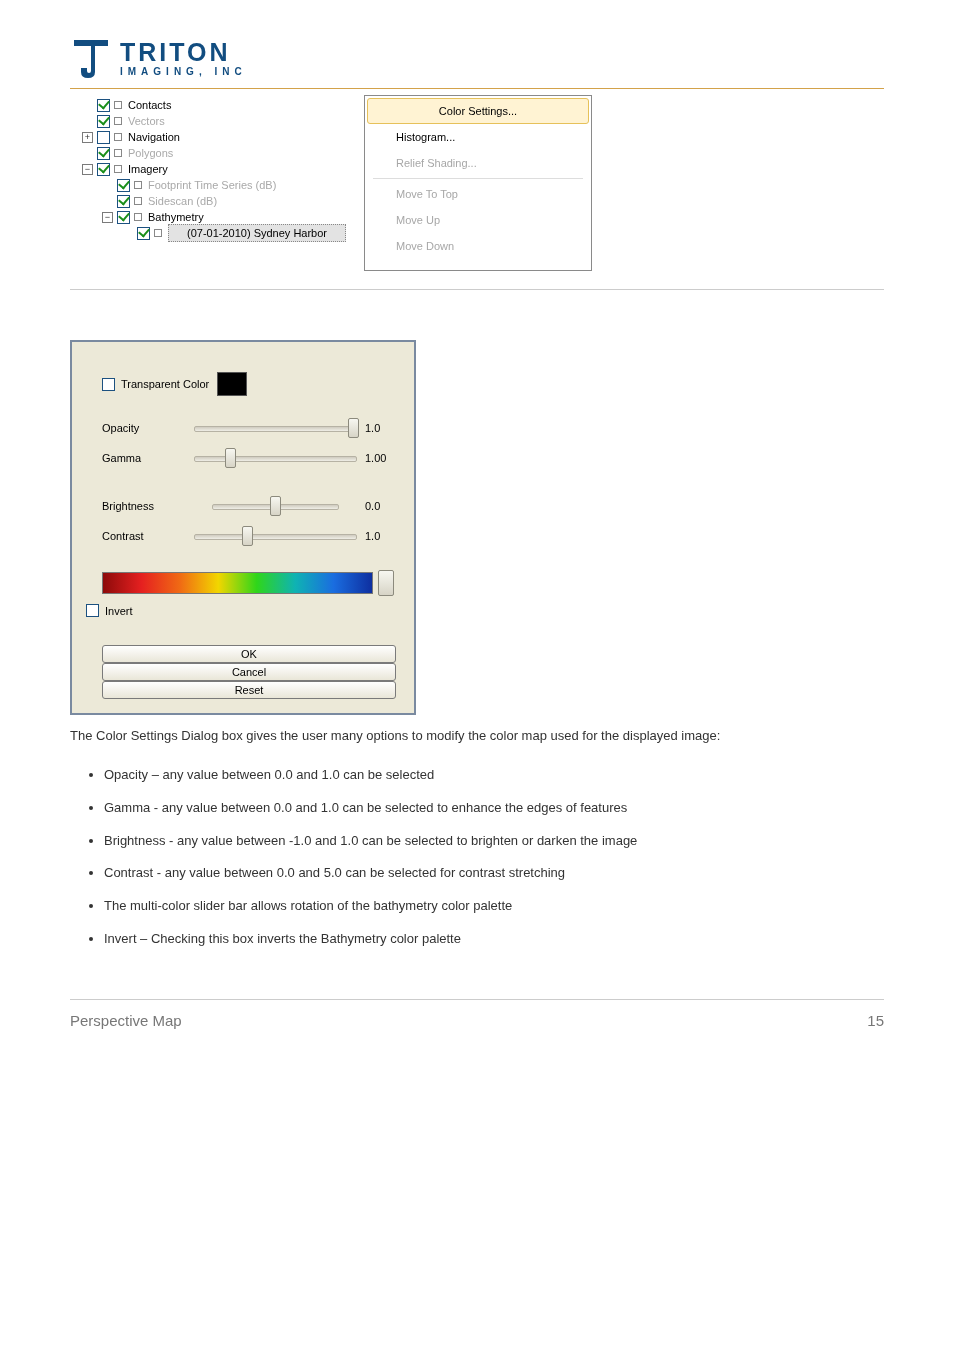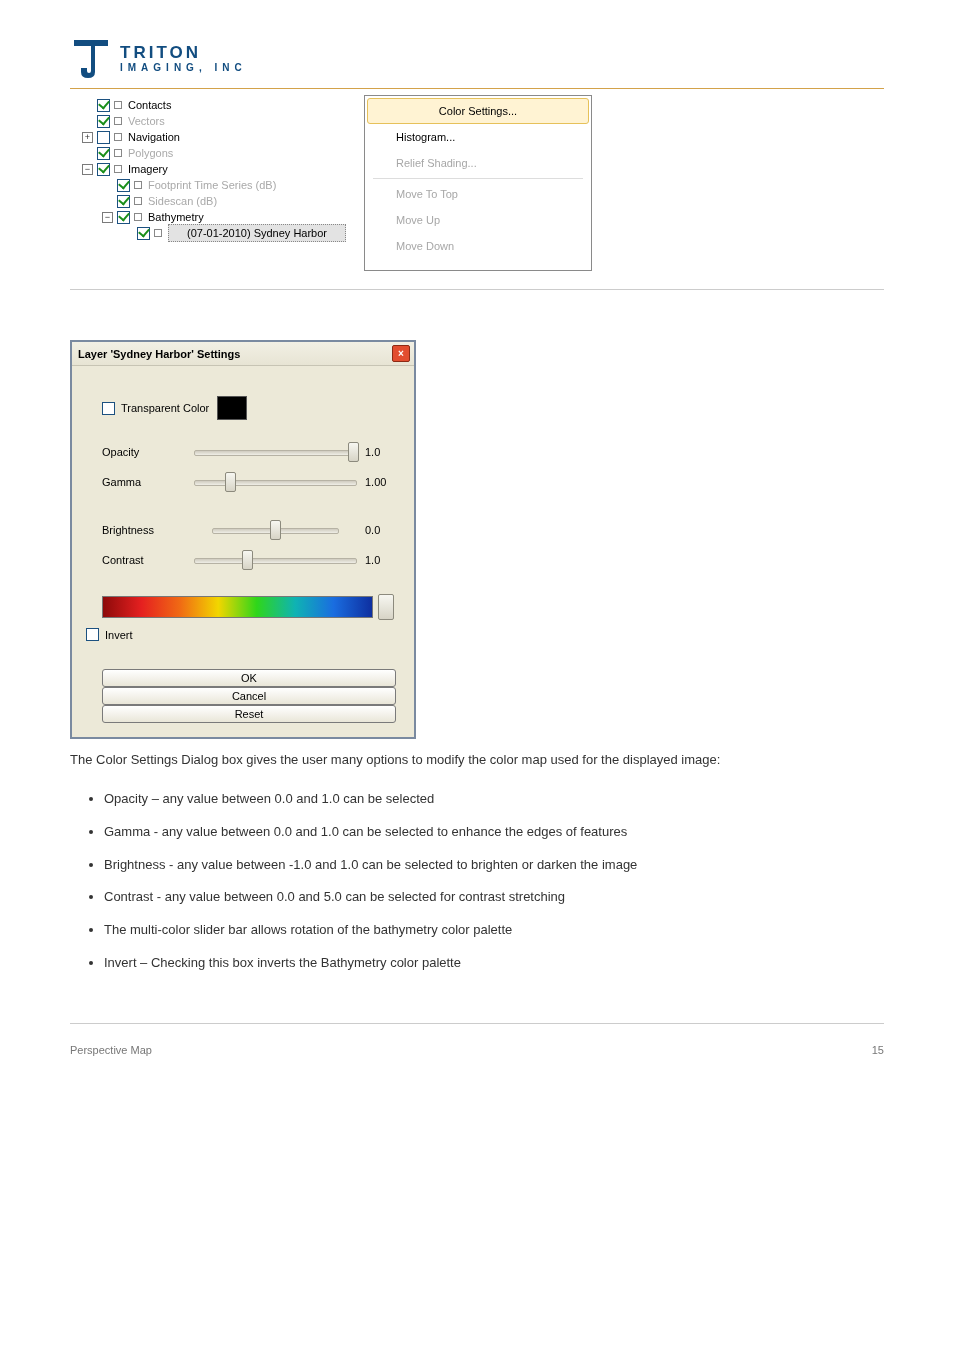--- a/index.html
+++ b/index.html
@@ -22,21 +22,21 @@
     border-bottom: 1px solid #d3a24a;
     margin-bottom: 6px;
   }
   .logo-mark {
     width: 42px;
     height: 44px;
     position: relative;
   }
   .logo-mark svg { width:100%; height:100%; }
   .logo-text { line-height: 1; color:#124d80;}
-  .logo-text .t1 { font-size: 17px; font-weight: 900; letter-spacing: 3px; font-family: Arial Black, Arial, sans-serif;}
+  .logo-text .t1 { font-size: 25px; font-weight: 900; letter-spacing: 3px; font-family: Arial Black, Arial, sans-serif;}
   .logo-text .t2 { font-size: 10px; letter-spacing: 5px; font-weight: 600; margin-top:2px;}
   .two-col {
     display: flex;
     gap: 16px;
     margin-top: 4px;
     border-bottom: 1px solid #ccc;
     padding-bottom: 18px;
   }
   .tree-pane, .menu-pane {
     background: #fff;
@@ -215,24 +215,24 @@
     font-family: Tahoma, Arial, sans-serif;
     font-size: 11px;
     text-align:center;
   }
   .body-text { margin: 12px 0 20px 0; line-height: 1.45;}
   ul.blist { margin: 0 0 0 34px; padding: 0; }
   ul.blist li { margin: 14px 0; line-height: 1.45; }
   .footer-note {
     margin-top: 50px;
     border-top: 1px solid #ccc;
-    padding-top: 20px;
+    padding-top: 12px;
     display:flex;
     justify-content: space-between;
-    font-size: 11px;
+    font-size: 15px;
     color:#777;
   }
   .cb-small {
     width:13px; height:13px;
     border:1px solid #1c5180;
     display:inline-block;
     vertical-align:middle;
     margin-right:6px;
     box-sizing:border-box;
     background:#fff;
@@ -330,24 +330,20 @@
         <div class="menu-item disabled">Relief Shading...</div>
         <div class="menu-sep"></div>
         <div class="menu-item disabled">Move To Top</div>
         <div class="menu-item disabled">Move Up</div>
         <div class="menu-item disabled">Move Down</div>
       </div>
   </div>
 
   <div class="dialog-wrap">
     <div class="dialog">
-      <div class="dlg-title">
-        <span>Layer 'Sydney Harbor' Settings</span>
-        <span class="dlg-close">×</span>
-      </div>
       <div class="dlg-body">
         <div class="row" style="margin-top:18px;margin-bottom:22px;">
           <span class="cb-small"></span>
           <span>Transparent Color</span>
           <span class="cswatch"></span>
         </div>
 
         <div class="row">
           <span class="lbl">Opacity</span>
           <span class="slider">

